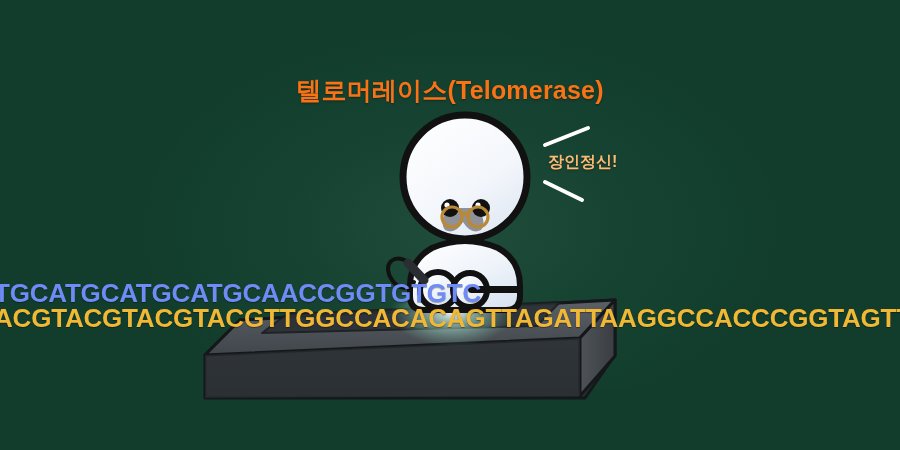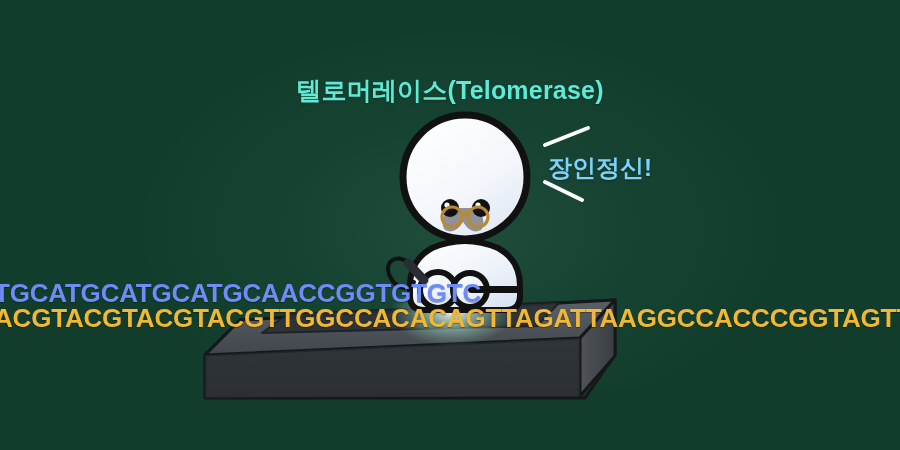--- a/index.html
+++ b/index.html
@@ -10,26 +10,26 @@
     position:relative;
   }
   #stage{position:absolute;inset:0;width:900px;height:450px;overflow:hidden;}
   .bg-glow{
     position:absolute;left:140px;top:30px;width:640px;height:360px;
     background:radial-gradient(ellipse at 50% 55%, rgba(190,255,225,0.085) 0%, rgba(120,200,170,0.045) 38%, rgba(18,61,44,0) 72%);
     pointer-events:none;
   }
   .title{
     position:absolute;left:0;top:74px;width:900px;text-align:center;
-    color:#5eead4;font-size:25px;font-weight:bold;letter-spacing:.2px;
+    color:#f97316;font-size:25px;font-weight:bold;letter-spacing:.2px;
     text-shadow:0 1px 2px rgba(0,0,0,.35);
   }
   .shout{
     position:absolute;left:548px;top:152px;
-    color:#7dd3fc;font-size:24px;font-weight:bold;
+    color:#fdba74;font-size:16px;font-weight:bold;
     text-shadow:0 1px 2px rgba(0,0,0,.35);
     white-space:nowrap;
   }
   .dna{
     position:absolute;left:-6px;white-space:nowrap;
     font-family:"Liberation Sans","DejaVu Sans",sans-serif;
     font-weight:bold;font-size:26px;letter-spacing:-0.2px;
   }
   .dna-top{top:278px;color:#6f8bf5;text-shadow:0 1px 1px rgba(0,0,0,.35);}
   .dna-bottom{top:303px;color:#f0b835;text-shadow:0 1px 1px rgba(0,0,0,.35);}

